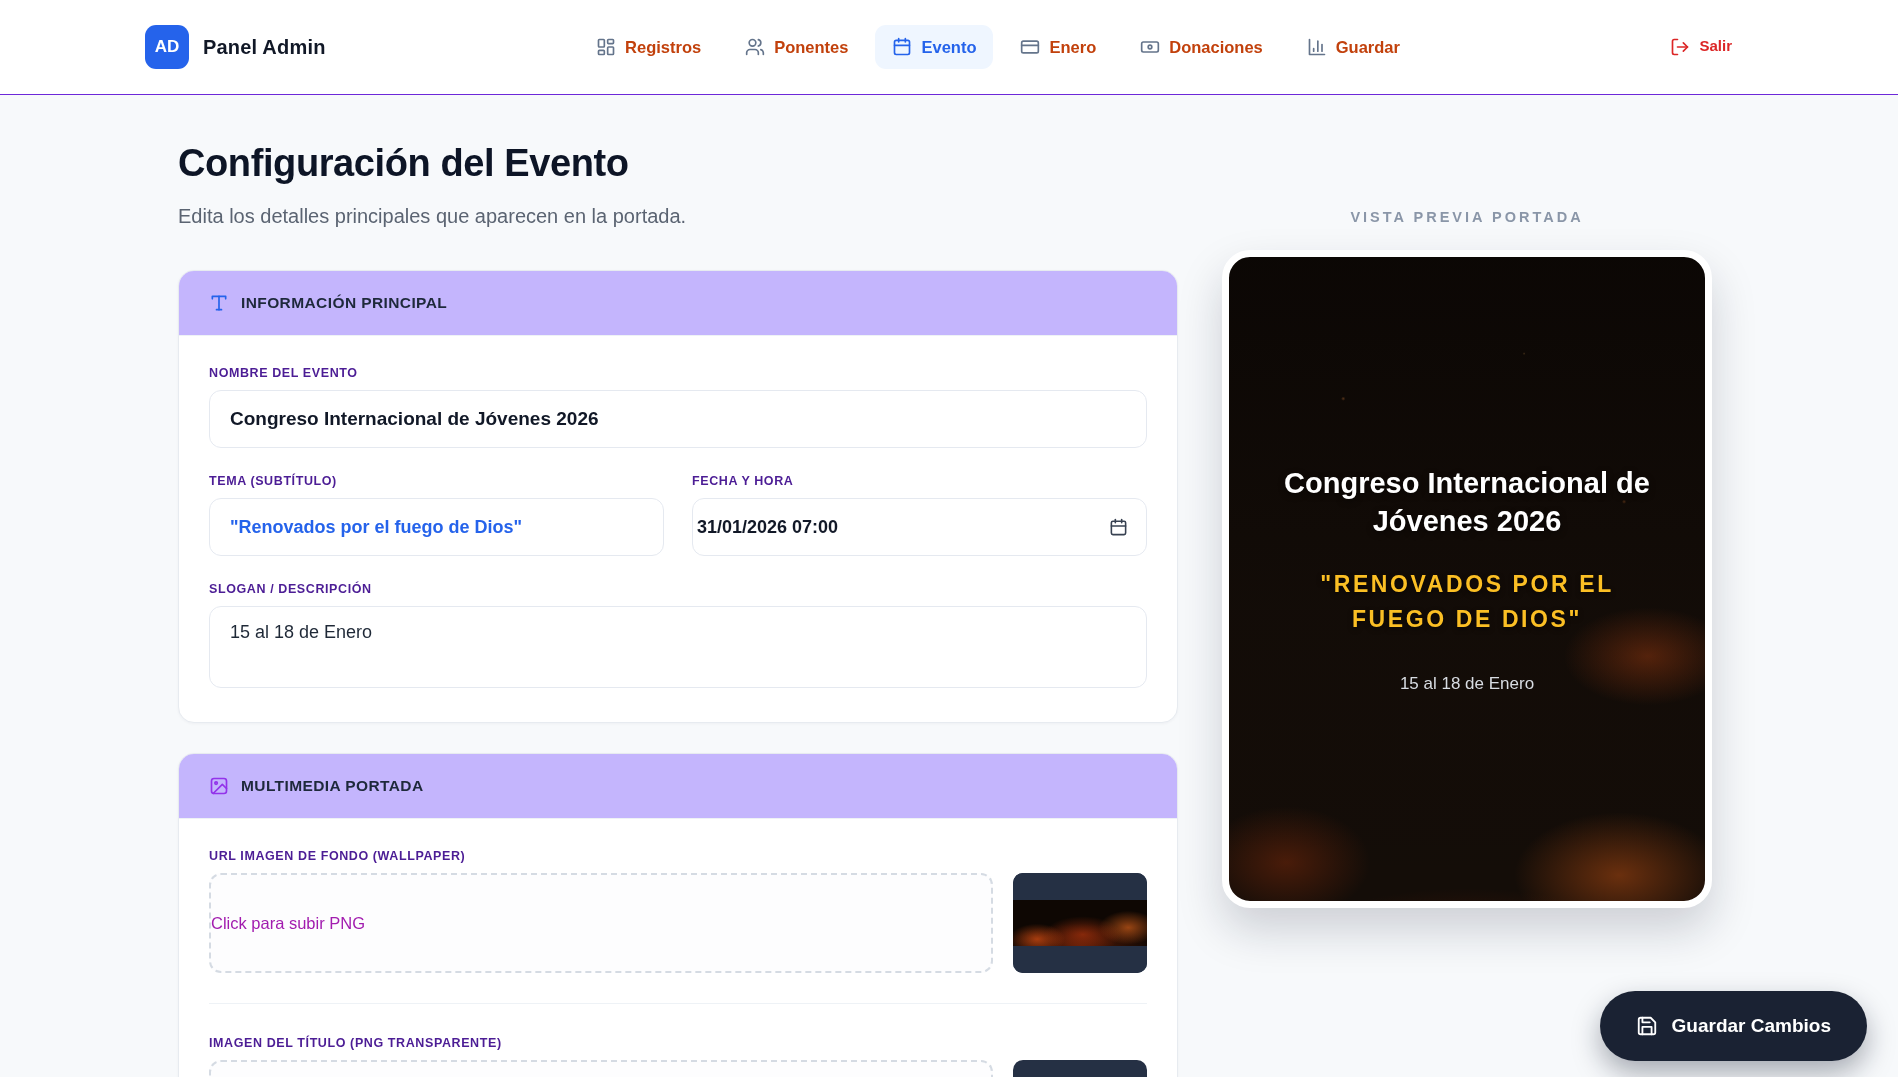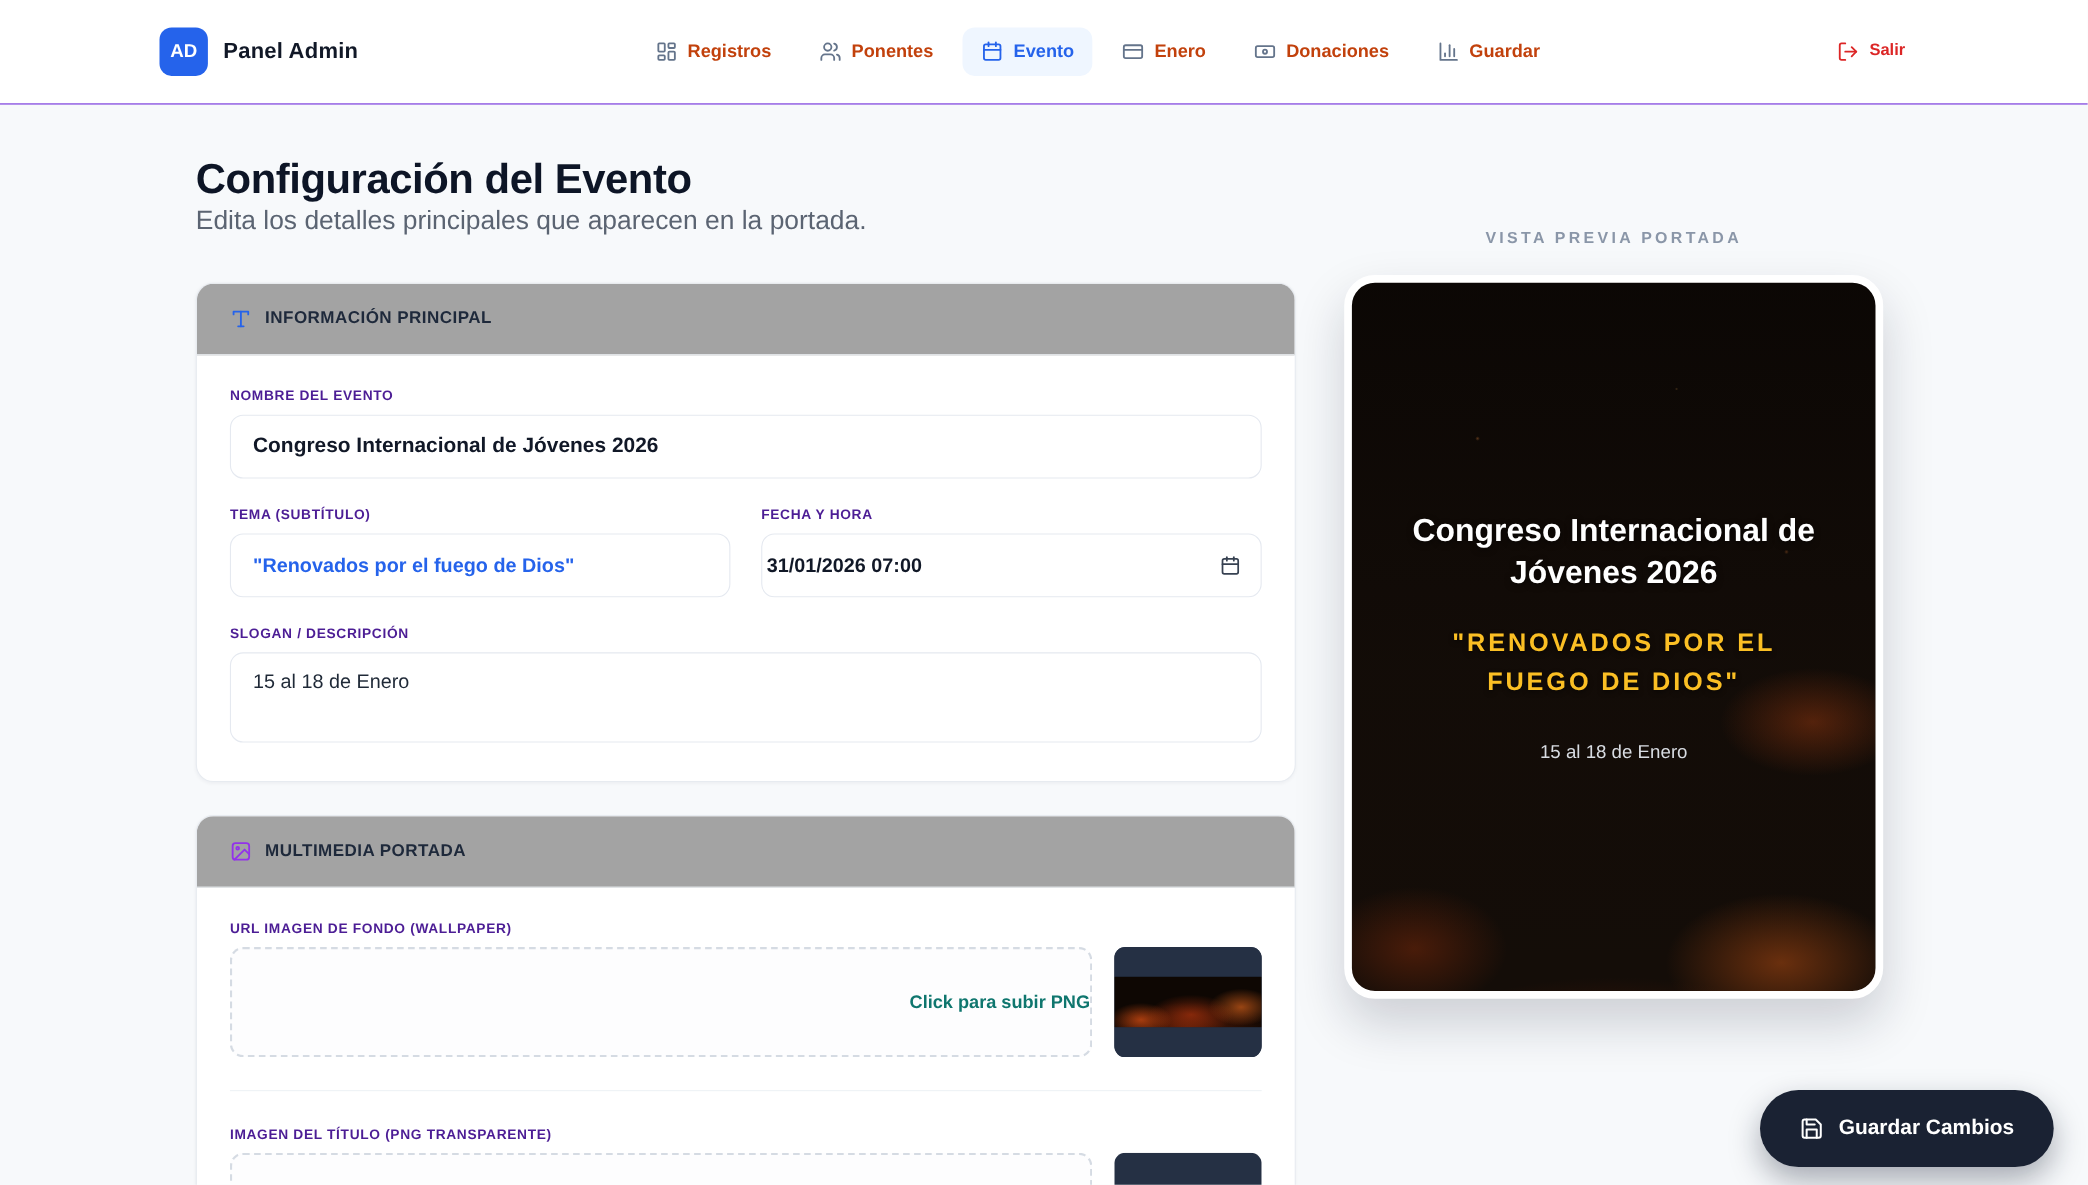--- a/index.html
+++ b/index.html
@@ -37,31 +37,31 @@
     display:flex; align-items:flex-start; gap:9px; font-size:15px; font-weight:600;
     color:#dc2626; cursor:pointer; text-decoration:none; white-space:nowrap;
   }
 
   
   .main { display:flex; gap:44px; padding:47px 186px 0 178px; }
   .col-left { width:1000px; flex:none; }
   .col-right { width:490px; flex:none; padding-top:67px; }
 
   .page-title { font-size:38px; font-weight:800; color:#0d1526; letter-spacing:-.4px; }
-  .page-subtitle { margin-top:2px; font-size:24px; color:#5b6472; }
+  .page-subtitle { margin-top:20px; font-size:20px; color:#5b6472; }
 
   
   .card {
     margin-top:42px; background:#fff; border:1px solid #e7ebf0; border-radius:16px;
     box-shadow:0 1px 3px rgba(15,23,42,.04); overflow:hidden;
   }
   .card + .card { margin-top:30px; }
   .card-header {
     display:flex; align-items:center; gap:12px;
-    background:#a3a3a3; border-bottom:1px solid #eef2f6; padding:22px 30px;
+    background:#c4b5fd; border-bottom:1px solid #eef2f6; padding:22px 30px;
   }
   .card-header .ctitle { font-size:15.5px; font-weight:800; color:#1e293b; letter-spacing:.4px; }
   .card-body { padding:30px; }
 
   .field-label {
     font-size:12.5px; font-weight:700; color:#4c1d95; letter-spacing:.6px;
     text-transform:uppercase; margin-bottom:10px;
   }
   .tinput {
     width:100%; height:58px; border:1.5px solid #e5e9f0; border-radius:12px;
@@ -82,22 +82,22 @@
   .slogan-area {
     width:100%; height:82px; border:1.5px solid #e5e9f0; border-radius:12px;
     padding:15px 20px; font-family:inherit; font-size:18px; font-weight:500; color:#1f2937;
     resize:none; outline:none;
   }
 
   
   .upload-row { display:flex; align-items:stretch; gap:20px; }
   .upload-box {
     flex:1; height:100px; border:2px dashed #d5dbe3; border-radius:12px; background:#fdfdfe;
-    display:flex; align-items:center; justify-content:flex-end;
-    font-size:16.5px; color:#0f766e; cursor:pointer;font-weight:bold;
+    display:flex; align-items:center; justify-content:flex-start;
+    font-size:16.5px; color:#a21caf; cursor:pointer;
   }
   .thumb {
     width:134px; height:100px; flex:none; border-radius:10px; background:#253044;
     overflow:hidden; display:flex; flex-direction:column;
   }
   .thumb .bar { height:27%; background:#253044; }
   .thumb .fire {
     flex:1;
     background-color:#0e0703;
     background-image:

